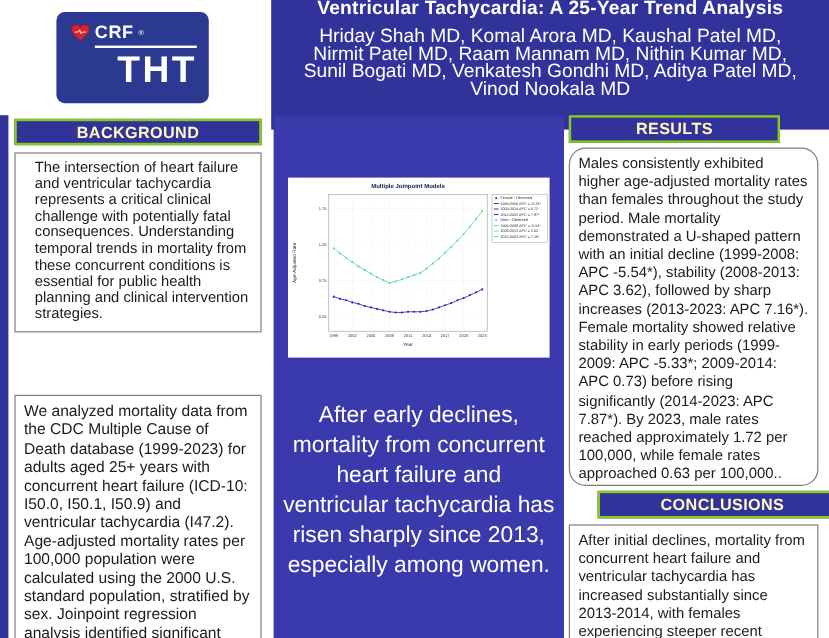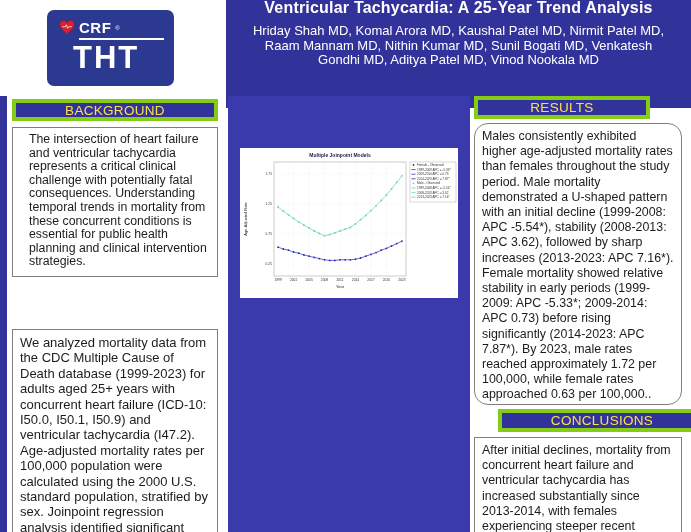--- a/index.html
+++ b/index.html
@@ -9,35 +9,35 @@
   }
   
   .title-band{
     position:absolute;left:226px;top:0;width:465px;height:108px;
     background:#32329b;color:#fff;text-align:center;box-sizing:border-box;padding:0 14px;
   }
   .poster-title{
     margin:-1px 0 0 0;font-size:16px;font-weight:bold;line-height:18px;letter-spacing:.2px;
   }
   .authors{
-    margin:7px auto 0 auto;font-size:13px;line-height:14.5px;max-width:430px;
+    margin:7px auto 0 auto;font-size:16px;line-height:14.5px;max-width:430px;
   }
   .logo{
     position:absolute;left:47px;top:10px;width:127px;height:76px;background:#2b3990;
     border-radius:7px;box-sizing:border-box;padding:9px 10px 0 12px;color:#fff;
   }
   .logo-top{display:flex;align-items:center;gap:4px;}
   .logo-crf{font-size:15px;font-weight:bold;letter-spacing:.5px;}
   .logo-reg{font-size:6px;vertical-align:super;}
   .logo-divider{height:2px;background:#fff;margin:2px 0 0 20px;}
-  .logo-tht{font-size:31px;font-weight:bold;letter-spacing:2px;text-align:left;margin:1px 0 0 14px;line-height:34px;}
+  .logo-tht{font-size:31px;font-weight:bold;letter-spacing:2px;text-align:right;margin:1px 0 0 14px;line-height:34px;}
   
   .section-bar{
-    position:absolute;background:#32329b;border:4px solid #84cc16;box-sizing:border-box;
-    color:#fde047;font-weight:normal;font-size:13.5px;letter-spacing:.3px;text-align:center;
+    position:absolute;background:#32329b;border:2px solid #84cc16;box-sizing:border-box;
+    color:#fef9c3;font-weight:bold;font-size:13.5px;letter-spacing:.3px;text-align:center;
     display:flex;align-items:center;justify-content:center;
   }
   .text-box{
     position:absolute;background:#fff;border:1px solid #7f7f7f;box-sizing:border-box;
     padding:5px 7px;overflow:hidden;
   }
   .left-strip{position:absolute;left:0;top:96px;width:7px;height:436px;background:#32329b;}
   
   .bar-background{left:12px;top:99px;width:206px;height:22px;}
   .box-background{left:12px;top:127px;width:206px;height:150px;font-size:12.3px;line-height:13.6px;padding-left:16px;}
@@ -187,20 +187,21 @@
           <circle cx="173.5" cy="35.4" r="0.9" fill="#63d6a6"></circle>
           <text x="177" y="36.4" font-size="3.1" fill="#333">Male - Observed</text>
           <line x1="171.5" x2="175.5" y1="40" y2="40" stroke="#63d6a6" stroke-width="0.8"></line>
           <text x="177" y="41" font-size="3.1" fill="#333">1999-2008 APC = -5.54*</text>
           <line x1="171.5" x2="175.5" y1="44.599999999999994" y2="44.599999999999994" stroke="#63d6a6" stroke-width="0.8"></line>
           <text x="177" y="45.599999999999994" font-size="3.1" fill="#333">2008-2013 APC = 3.62</text>
           <line x1="171.5" x2="175.5" y1="49.199999999999996" y2="49.199999999999996" stroke="#63d6a6" stroke-width="0.8"></line>
           <text x="177" y="50.199999999999996" font-size="3.1" fill="#333">2013-2023 APC = 7.16*</text>
         </svg>
     </div>
+    <div class="key-finding">After early declines, mortality from concurrent heart failure and ventricular tachycardia has risen sharply since 2013, especially among women.</div>
   </div>
 
   <div class="section-bar bar-results">RESULTS</div>
   <div class="text-box box-results">Males consistently exhibited higher age-adjusted mortality rates than females throughout the study period. Male mortality demonstrated a U-shaped pattern with an initial decline (1999-2008: APC -5.54*), stability (2008-2013: APC 3.62), followed by sharp increases (2013-2023: APC 7.16*). Female mortality showed relative stability in early periods (1999-2009: APC -5.33*; 2009-2014: APC 0.73) before rising significantly (2014-2023: APC 7.87*). By 2023, male rates reached approximately 1.72 per 100,000, while female rates approached 0.63 per 100,000..</div>
 
   <div class="section-bar bar-conclusions">CONCLUSIONS</div>
   <div class="text-box box-conclusions">After initial declines, mortality from concurrent heart failure and ventricular tachycardia has increased substantially since 2013-2014, with females experiencing steeper recent increases. These trends warrant</div>
 
 </div>
 

